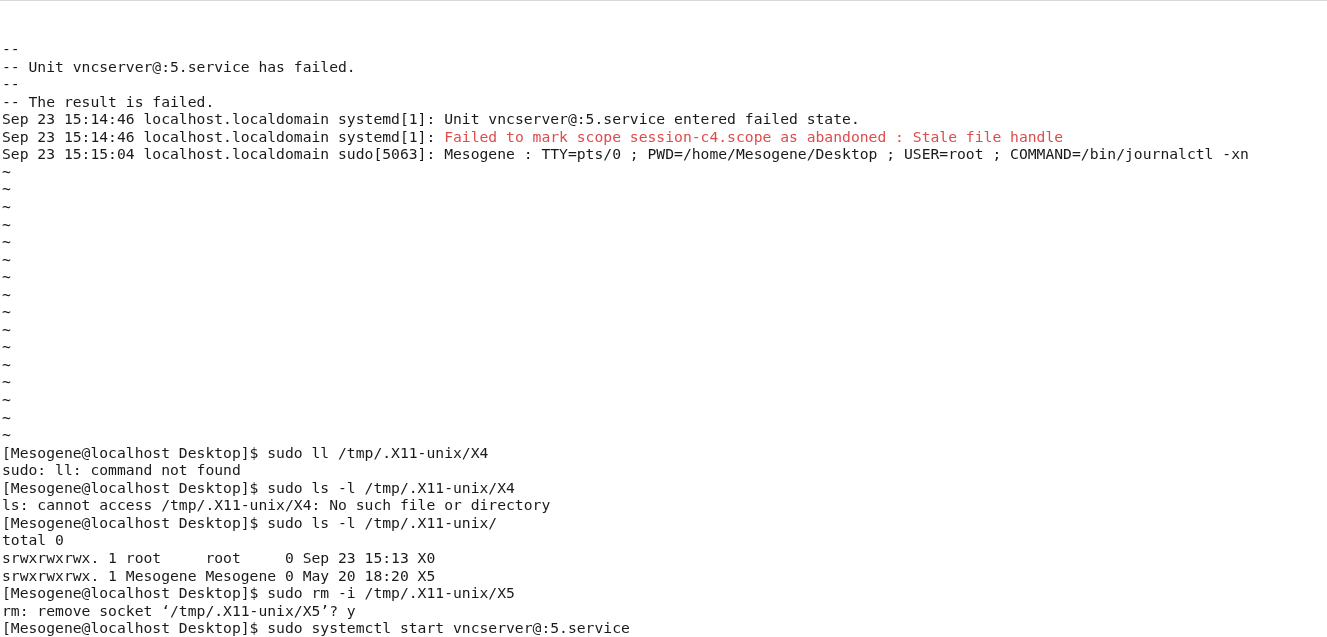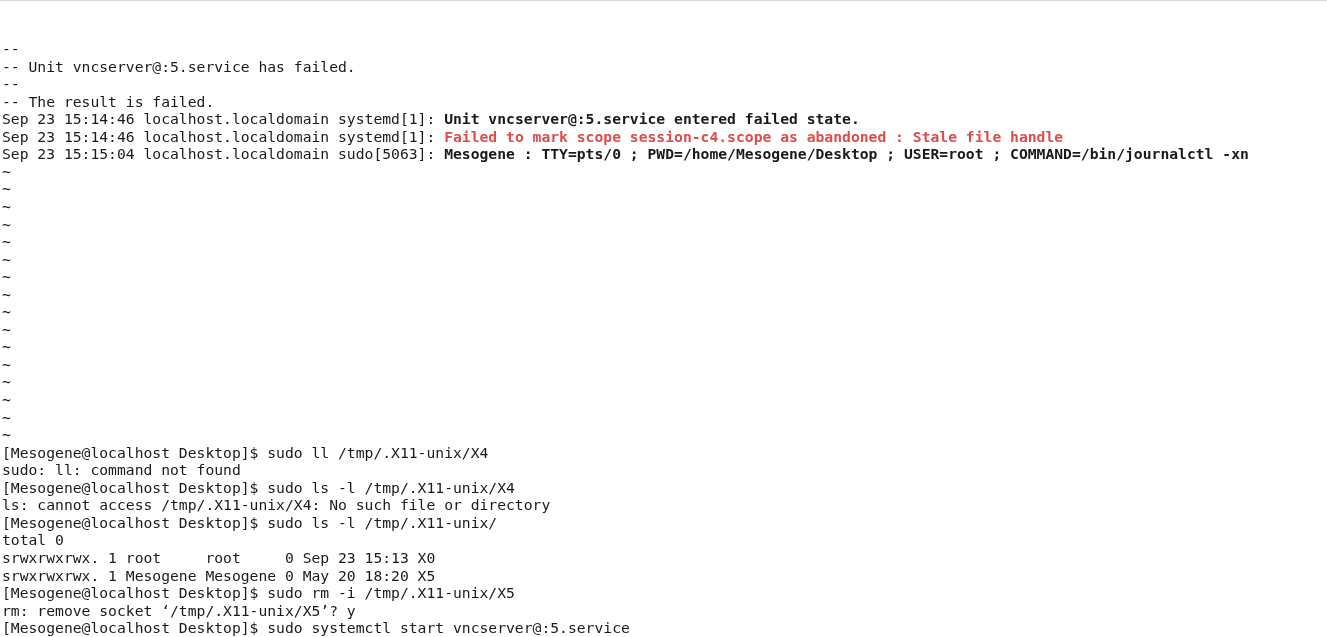--- a/index.html
+++ b/index.html
@@ -30,22 +30,22 @@
     overflow: hidden;
   }
   .line {
     height: 17.55px;
     white-space: pre;
     font-size: 14.7px;
     line-height: 17.55px;
     min-height: 17.55px;
   }
   .seg { white-space: pre; }
-  .b    { font-weight: bold; }
-  .red  { color: #df4c4c; font-weight: bold; }
+  .b    { font-weight: normal; }
+  .red  { color: #df4c4c; font-weight: normal; }
   .tilde { color: #1a1a1a; }
 </style>
 </head>
 <body>
 
 <div id="terminal" style="background: rgb(255, 255, 255); color: rgb(26, 26, 26);">
   <div id="terminal-content"><div class="line"><span class="seg">--</span></div><div class="line"><span class="seg">-- Unit vncserver@:5.service has failed.</span></div><div class="line"><span class="seg">--</span></div><div class="line"><span class="seg">-- The result is failed.</span></div><div class="line"><span class="seg">Sep 23 15:14:46 localhost.localdomain systemd[1]: </span><span class="seg b">Unit vncserver@:5.service entered failed state.</span></div><div class="line"><span class="seg">Sep 23 15:14:46 localhost.localdomain systemd[1]: </span><span class="seg red" style="color: rgb(223, 76, 76);">Failed to mark scope session-c4.scope as abandoned : Stale file handle</span></div><div class="line"><span class="seg">Sep 23 15:15:04 localhost.localdomain sudo[5063]: </span><span class="seg b">Mesogene : TTY=pts/0 ; PWD=/home/Mesogene/Desktop ; USER=root ; COMMAND=/bin/journalctl -xn</span></div><div class="line"><span class="seg tilde">~</span></div><div class="line"><span class="seg tilde">~</span></div><div class="line"><span class="seg tilde">~</span></div><div class="line"><span class="seg tilde">~</span></div><div class="line"><span class="seg tilde">~</span></div><div class="line"><span class="seg tilde">~</span></div><div class="line"><span class="seg tilde">~</span></div><div class="line"><span class="seg tilde">~</span></div><div class="line"><span class="seg tilde">~</span></div><div class="line"><span class="seg tilde">~</span></div><div class="line"><span class="seg tilde">~</span></div><div class="line"><span class="seg tilde">~</span></div><div class="line"><span class="seg tilde">~</span></div><div class="line"><span class="seg tilde">~</span></div><div class="line"><span class="seg tilde">~</span></div><div class="line"><span class="seg tilde">~</span></div><div class="line"><span class="seg">[Mesogene@localhost Desktop]$ </span><span class="seg">sudo ll /tmp/.X11-unix/X4</span></div><div class="line"><span class="seg">sudo: ll: command not found</span></div><div class="line"><span class="seg">[Mesogene@localhost Desktop]$ </span><span class="seg">sudo ls -l /tmp/.X11-unix/X4</span></div><div class="line"><span class="seg">ls: cannot access /tmp/.X11-unix/X4: No such file or directory</span></div><div class="line"><span class="seg">[Mesogene@localhost Desktop]$ </span><span class="seg">sudo ls -l /tmp/.X11-unix/</span></div><div class="line"><span class="seg">total 0</span></div><div class="line"><span class="seg">srwxrwxrwx. 1 root     root     0 Sep 23 15:13 X0</span></div><div class="line"><span class="seg">srwxrwxrwx. 1 Mesogene Mesogene 0 May 20 18:20 X5</span></div><div class="line"><span class="seg">[Mesogene@localhost Desktop]$ </span><span class="seg">sudo rm -i /tmp/.X11-unix/X5</span></div><div class="line"><span class="seg">rm: remove socket ‘/tmp/.X11-unix/X5’? y</span></div><div class="line"><span class="seg">[Mesogene@localhost Desktop]$ </span><span class="seg">sudo systemctl start vncserver@:5.service</span></div><div class="line"><span class="seg">[Mesogene@localhost Desktop]$ </span></div></div>
 </div>
 
 </body></html>

